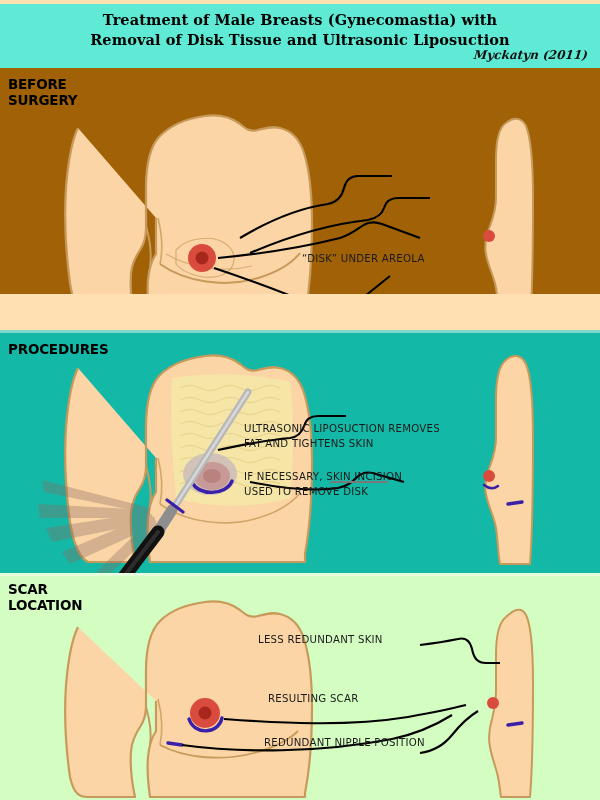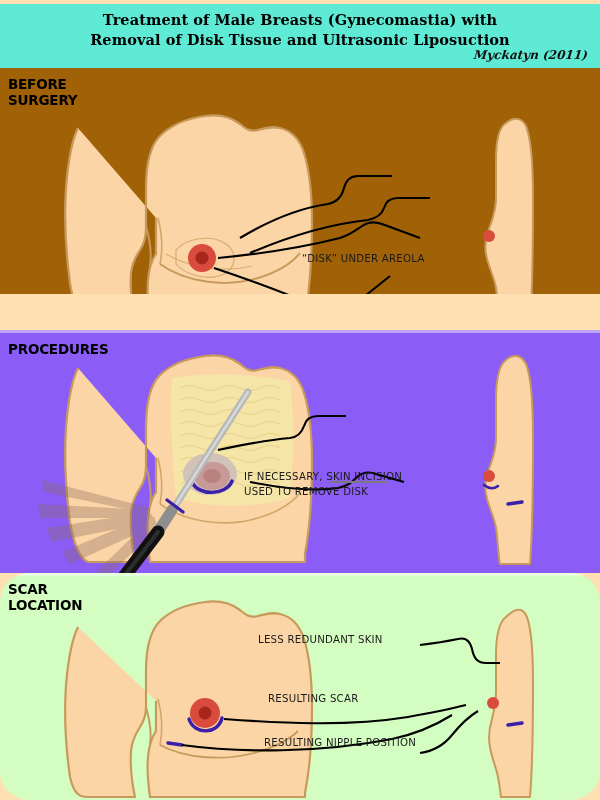--- a/index.html
+++ b/index.html
@@ -47,22 +47,22 @@
   }
 
   
   .panel {
     position: absolute;
     left: 0;
     width: 600px;
     overflow: hidden;
   }
   .panel.p1 { top: 68px;  height: 226px; background: #a16207; padding-left: 14px; }
-  .panel.p2 { top: 330px; height: 243px; background: #8b5cf6; text-decoration: underline; }
-  .panel.p3 { top: 573px; height: 227px; background: #D4FDC2; border-radius: 29px; }
+  .panel.p2 { top: 330px; height: 243px; background: #14b8a6; text-decoration: underline; }
+  .panel.p3 { top: 573px; height: 227px; background: #D4FDC2; }
   .panel-sep {
     position: absolute;
     left: 0; width: 600px; height: 3px;
     background: rgba(255,255,255,0.45);
   }
 
   .panel-heading {
     position: absolute;
     left: 8px;
     font-family: "DejaVu Sans", sans-serif;
@@ -256,20 +256,22 @@
         <path d="M218,120 C246,114 268,110 290,108 C298,107 302,102 304,96 C306,89 310,86 318,86 L346,86"></path>
         <path d="M250,152 C280,158 310,162 338,158 C348,156 352,152 356,148 C362,142 368,141 376,144 L404,152"></path>
       </g>
       <g fill="none" stroke="#7A7A7A" stroke-width="2">
         <path d="M330,152 L388,152"></path>
       </g>
     </svg>
 
     <div class="panel-heading">PROCEDURES</div>
 
+    <div class="ann" style="left:244px; top:92px;">ULTRASONIC LIPOSUCTION REMOVES
+FAT AND TIGHTENS SKIN</div>
     <div class="ann" style="left:244px; top:140px;">IF NECESSARY, SKIN INCISION
 USED TO REMOVE DISK</div>
   </div>
 
   <div class="panel p3">
     <div class="panel-sep" style="top:0;"></div>
     <svg class="art h3" viewBox="0 0 600 227">
 
       <g>
         <path d="M78,54 C72,66 68,88 66,112 C64,142 66,176 70,204 C74,222 80,224 88,224
@@ -321,16 +323,16 @@
         <path d="M182,172 C240,180 320,180 392,166 C416,161 436,152 452,142"></path>
         <path d="M420,180 C434,178 444,172 452,162 C460,152 468,144 478,138"></path>
       </g>
     </svg>
 
     <div class="panel-heading">SCAR
 LOCATION</div>
 
     <div class="ann" style="left:258px; top:60px;">LESS REDUNDANT SKIN</div>
     <div class="ann" style="left:268px; top:119px;text-align:center;">RESULTING SCAR</div>
-    <div class="ann" style="left:264px; top:163px;">RESULTING NIPPLE POSITION</div>
+    <div class="ann" style="left:264px; top:163px;">REDUNDANT NIPPLE POSITION</div>
   </div>
 
 </div>
 
 </body></html>

